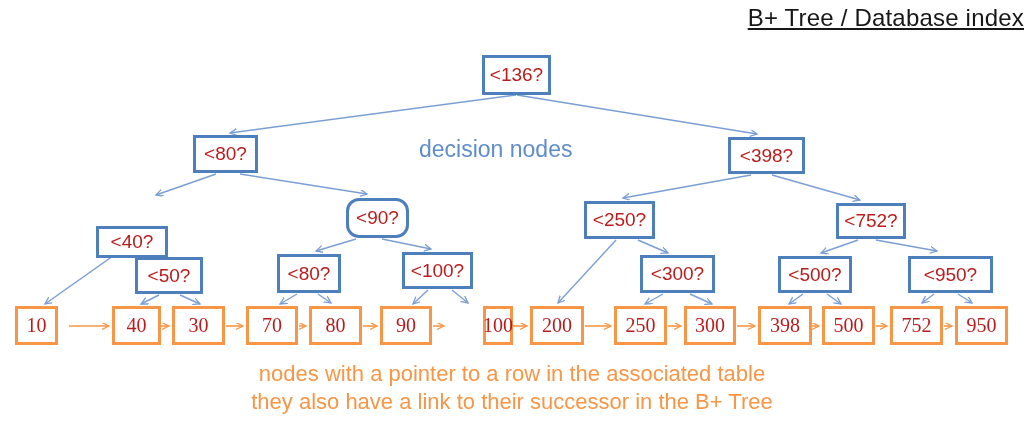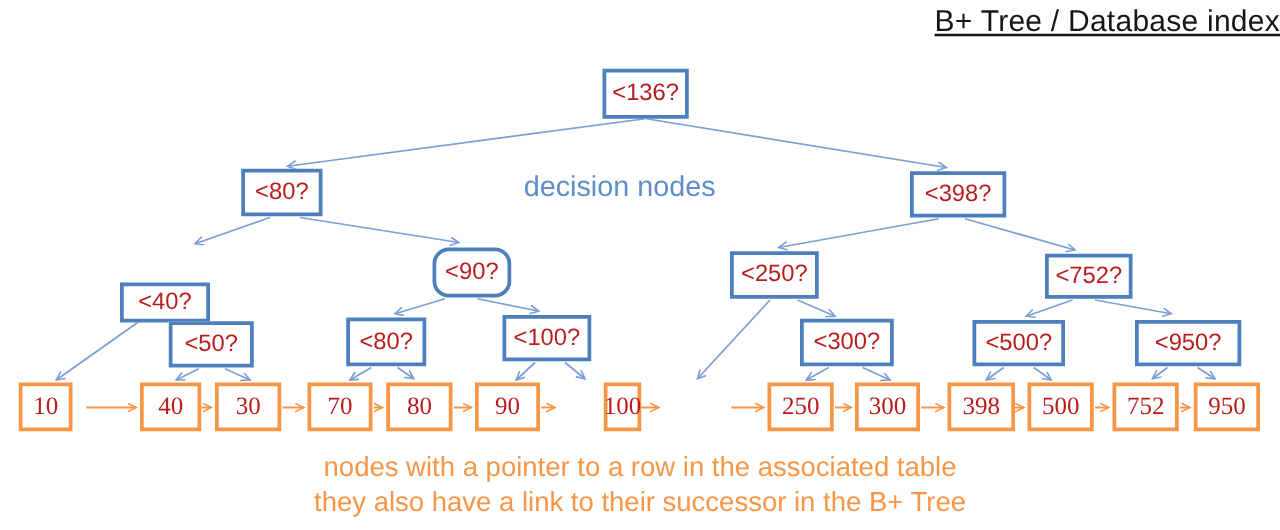--- a/index.html
+++ b/index.html
@@ -147,20 +147,21 @@
   <div class="node decision-node" style="left:778px;top:256px;width:74px;height:37px;">&lt;500?</div>
   <div class="node decision-node" style="left:908px;top:256px;width:85px;height:37px;">&lt;950?</div>
 
   <div class="node leaf-node" style="left:15px;top:306px;width:43px;height:39px;">10</div>
   <div class="node leaf-node" style="left:112px;top:306px;width:49px;height:39px;">40</div>
   <div class="node leaf-node" style="left:172px;top:306px;width:53px;height:39px;">30</div>
   <div class="node leaf-node" style="left:246px;top:306px;width:52px;height:39px;">70</div>
   <div class="node leaf-node" style="left:309px;top:306px;width:53px;height:39px;">80</div>
   <div class="node leaf-node" style="left:380px;top:306px;width:52px;height:39px;">90</div>
   <div class="node leaf-node" style="left:447px;top:306px;width:30px;height:39px;margin-left:36px;">100</div>
+  <div class="node leaf-node" style="left:530px;top:306px;width:54px;height:39px;">200</div>
   <div class="node leaf-node" style="left:614px;top:306px;width:53px;height:39px;">250</div>
   <div class="node leaf-node" style="left:684px;top:306px;width:52px;height:39px;">300</div>
   <div class="node leaf-node" style="left:758px;top:306px;width:54px;height:39px;">398</div>
   <div class="node leaf-node" style="left:822px;top:306px;width:53px;height:39px;">500</div>
   <div class="node leaf-node" style="left:890px;top:306px;width:53px;height:39px;">752</div>
   <div class="node leaf-node" style="left:955px;top:306px;width:53px;height:39px;">950</div>
 
   <div class="decision-label">decision nodes</div>
 
   <div class="leaf-caption">

